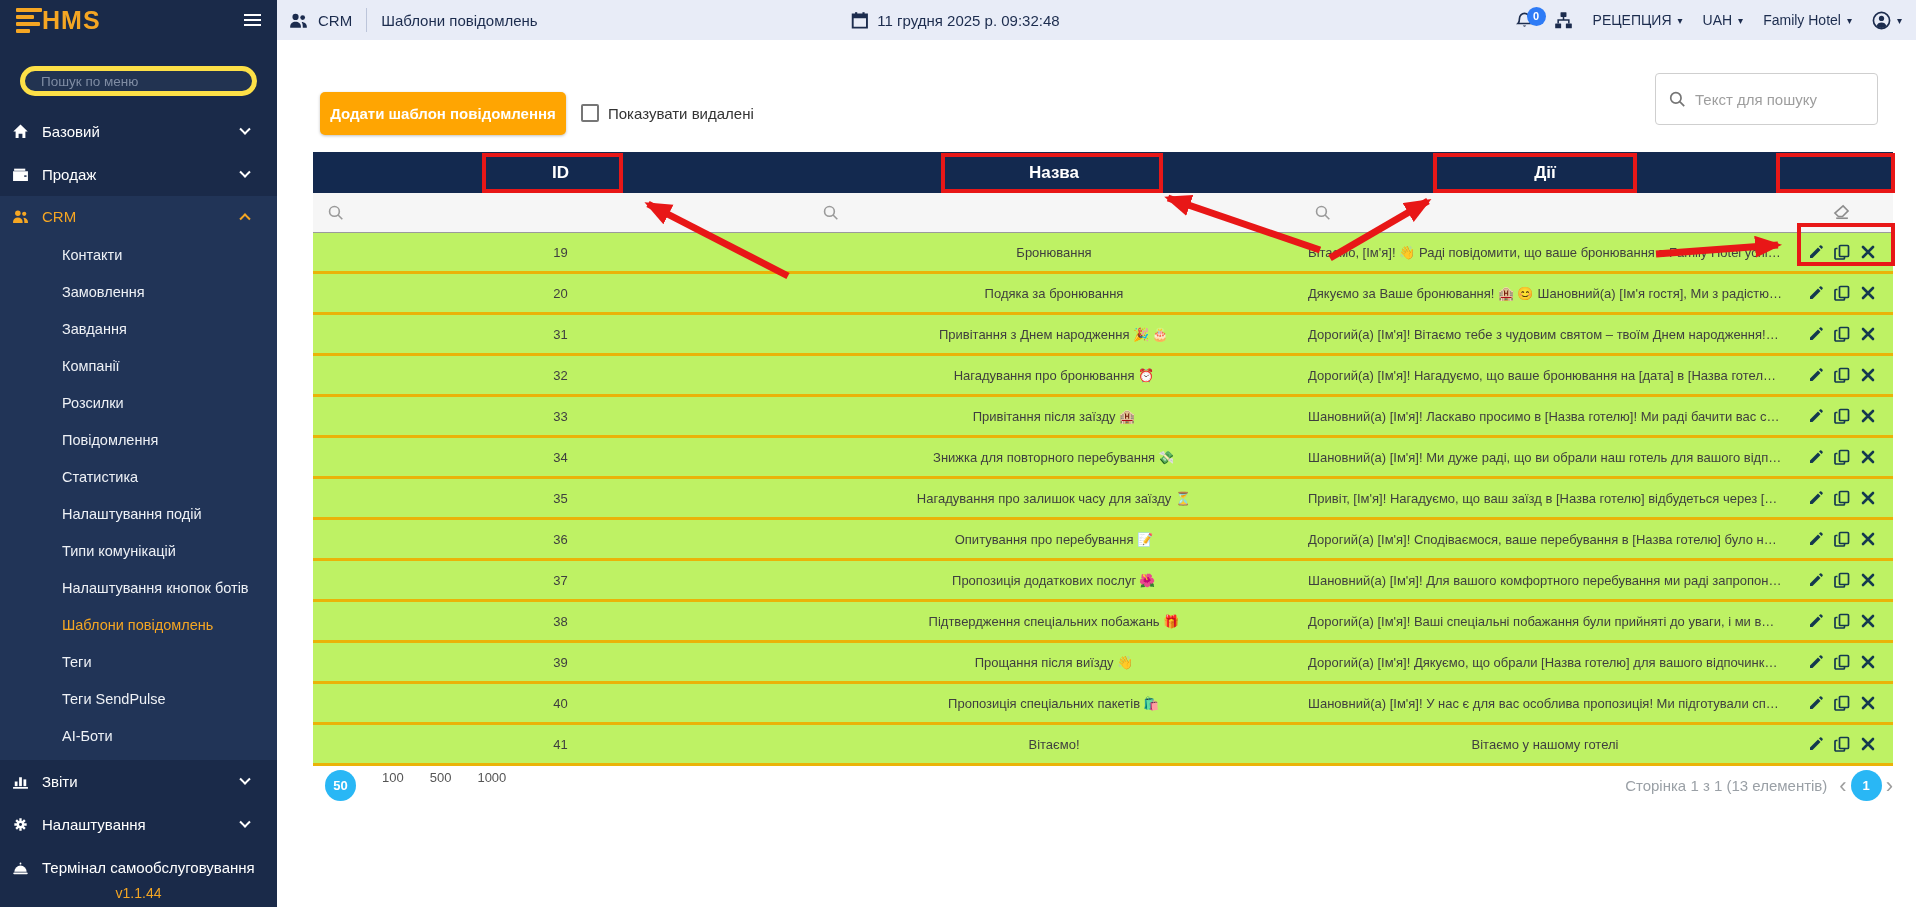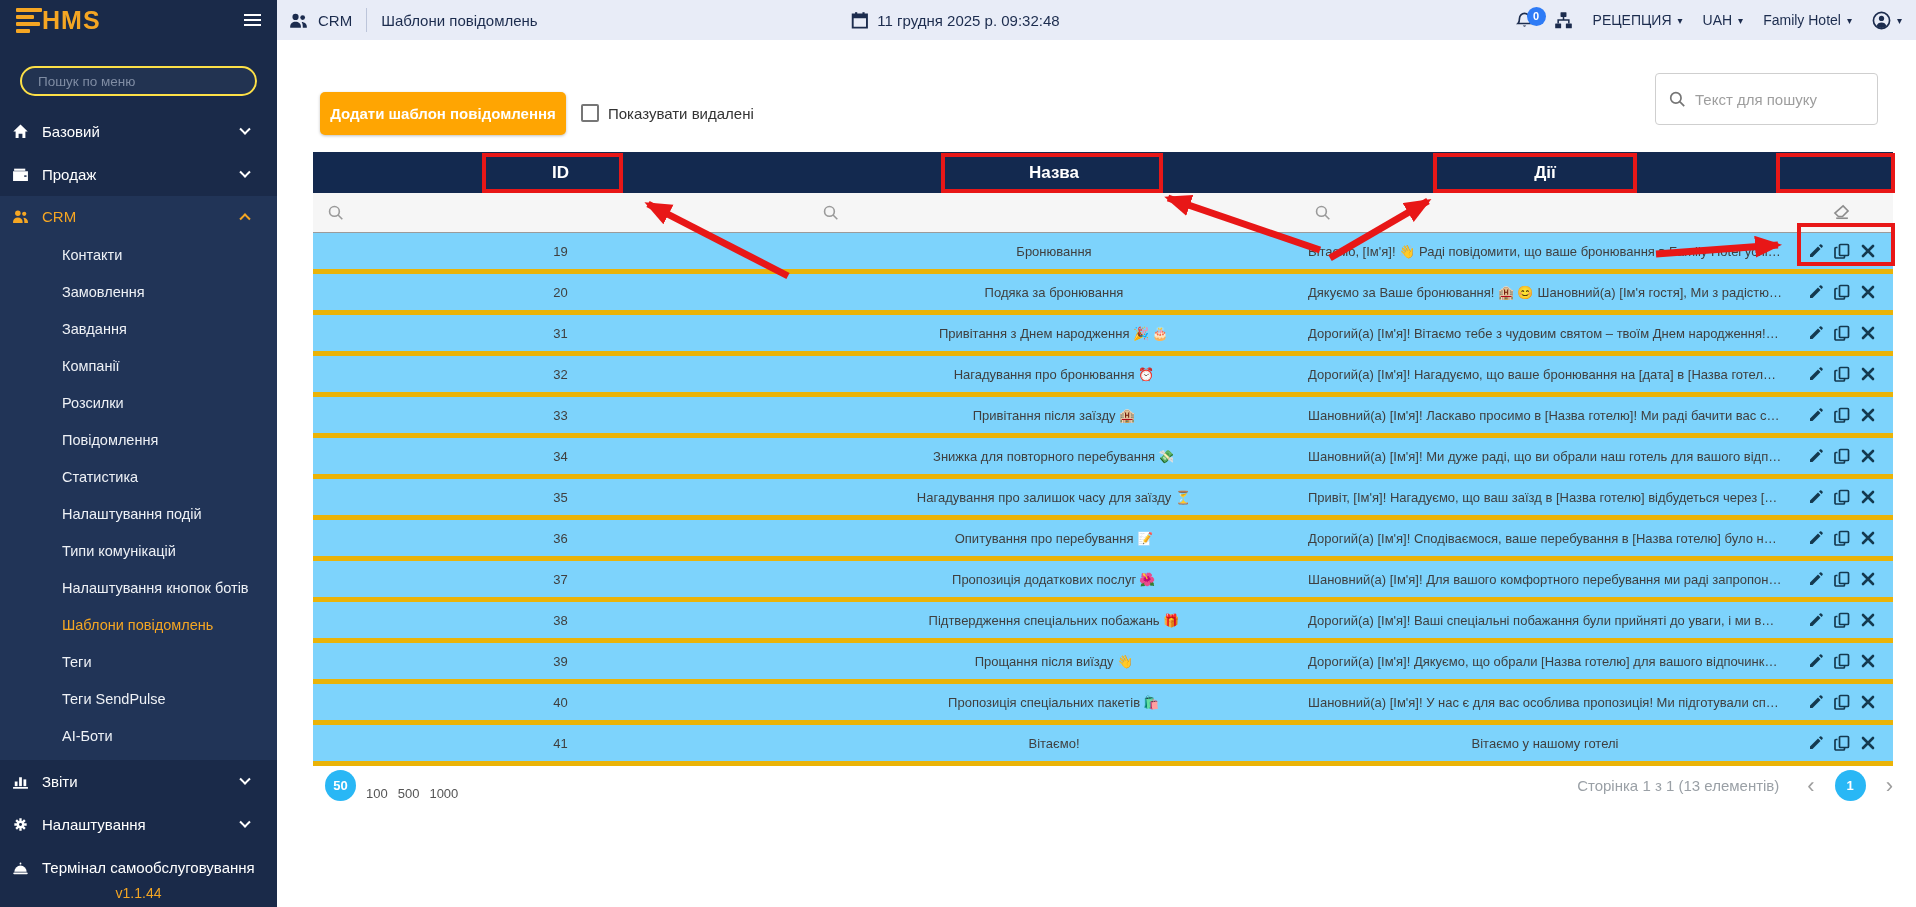--- a/index.html
+++ b/index.html
@@ -15,21 +15,21 @@
   .sidebar{position:absolute;left:0;top:0;width:277px;height:907px;background:var(--sidebar);color:#fff}
   .side-head{height:40px;display:flex;align-items:center;padding:0 16px;}
   .logo-bars{display:flex;flex-direction:column;gap:3px;width:26px}
   .logo-bars i{display:block;height:4px;background:var(--orange);border-radius:1px}
   .logo-bars i:nth-child(1){width:26px}.logo-bars i:nth-child(2){width:18px}
   .logo-bars i:nth-child(3){width:24px}.logo-bars i:nth-child(4){width:14px}
   .logo-text{color:var(--orange);font-weight:bold;font-size:25px;letter-spacing:1px}
   .burger{margin-left:auto;display:flex;flex-direction:column;gap:3px;cursor:pointer}
   .burger i{display:block;width:17px;height:2px;background:#fff}
   .side-search{margin:26px 20px 14px;position:relative}
-  .side-search input{width:100%;height:30px;border-radius:15px;border:2px solid #fde047;background:#223351;
+  .side-search input{width:100%;height:30px;border-radius:15px;border:5px solid #fde047;background:#223351;
     color:#cdd6e4;font-size:13.5px;padding:0 16px;outline:none;font-family:inherit}
   .side-search input::placeholder{color:#7f8ca3}
   .nav-item{height:43px;display:flex;align-items:center;padding:0 12px;font-size:15px;cursor:pointer}
   .nav-ico{width:17px;height:17px;margin-right:13px;display:inline-flex;align-items:center;justify-content:center;flex:0 0 17px}
   .nav-ico svg{width:17px;height:17px}
   .chev{width:8px;height:8px;border-right:2px solid currentColor;border-bottom:2px solid currentColor;margin-left:auto;margin-right:16px}
   .chev.down{transform:rotate(45deg) translate(-2px,-2px)}
   .chev.up{transform:rotate(-135deg) translate(-2px,-2px)}
   .crm-block{background:var(--sidebarBlock);padding-bottom:6px}
   .nav-item.crm{color:var(--orange);height:40px}
@@ -66,32 +66,32 @@
 
   
   .table{position:absolute;left:36px;top:112px;width:1580px}
   .grid{display:grid;grid-template-columns:var(--c1) var(--c2) var(--c3) var(--c4)}
   .thead{background:var(--navy);height:41px}
   .th{display:flex;align-items:center;justify-content:center;color:#fff;font-size:17px;font-weight:bold}
   .filter-row{background:#f6f6f6;height:40px;border-bottom:1px solid #9b9b9b}
   .fcell{display:flex;align-items:center;padding-left:14px;color:#9a9a9a}
   .fcell.last{justify-content:center;padding-left:0;color:#8d8d8d}
   .fcell svg{width:17px;height:17px}
-  .trow{height:41px;border-bottom:5px solid #eab308;background:#7dd3fc}
+  .trow{height:41px;border-bottom:3px solid #eab308;background:#bef264}
   .td{display:flex;align-items:center;justify-content:center;font-size:13px;color:#3f3f3f;overflow:hidden;padding:0 8px}
   .td span{white-space:nowrap;overflow:hidden;text-overflow:ellipsis}
   .td.actions{gap:10px;color:#14394f;padding:0}
   .td.actions svg{width:16px;height:16px;cursor:pointer}
 
   
   .pager{position:absolute;left:36px;top:730px;width:1580px;display:flex;align-items:center}
-  .sizes{display:flex;align-items:flex-end;gap:10px;padding-left:12px}
+  .sizes{display:flex;align-items:flex-start;gap:26px;padding-left:12px}
   .size-pill{font-size:13px;color:#555;cursor:pointer;display:flex;align-items:center;justify-content:center}
   .size-pill.active{width:31px;height:31px;border-radius:50%;background:var(--blue);color:#fff;font-weight:bold}
-  .pager-right{margin-left:auto;display:flex;align-items:center;gap:20px}
+  .pager-right{margin-left:auto;display:flex;align-items:center;gap:4px}
   .pg-info{color:#9aa0a6;font-size:15px;margin-right:8px}
   .pg-arrow{color:#9e9e9e;font-size:22px;cursor:pointer;line-height:1}
   .pg-num{width:31px;height:31px;border-radius:50%;background:var(--blue);color:#fff;font-size:13px;font-weight:bold;
     display:flex;align-items:center;justify-content:center;cursor:pointer}
 
   
   .overlay{position:absolute;left:0;top:0;pointer-events:none;z-index:50}
 </style>
 </head>
 <body>

